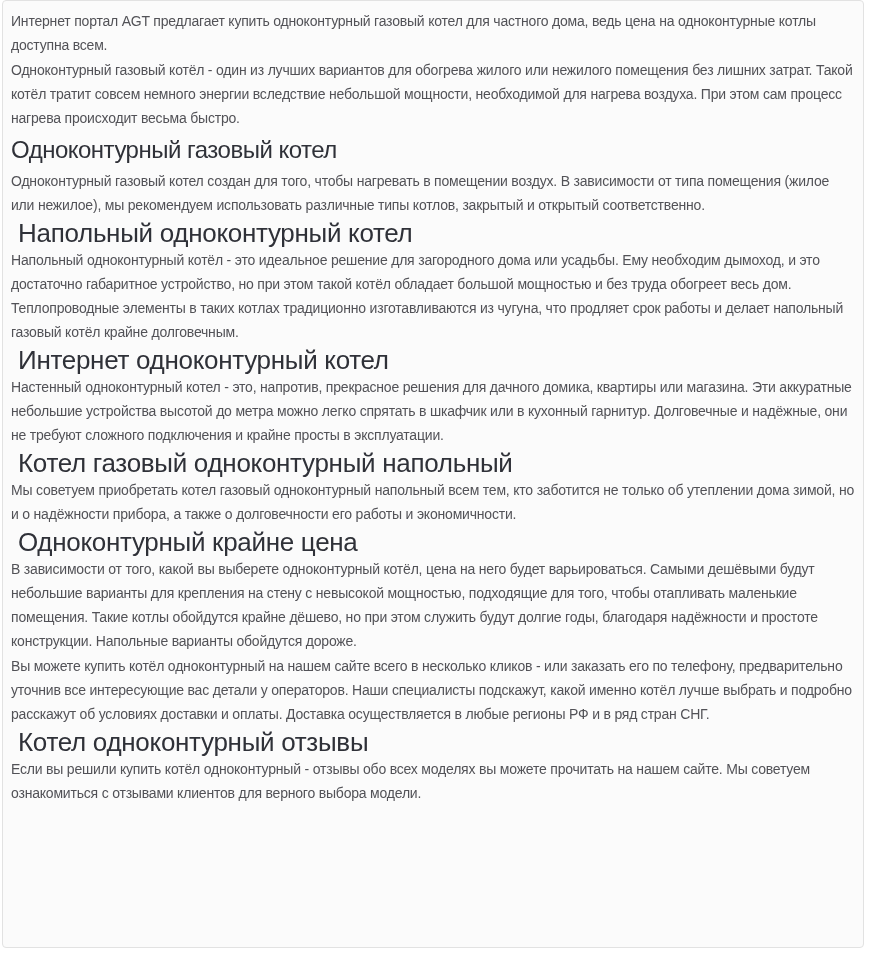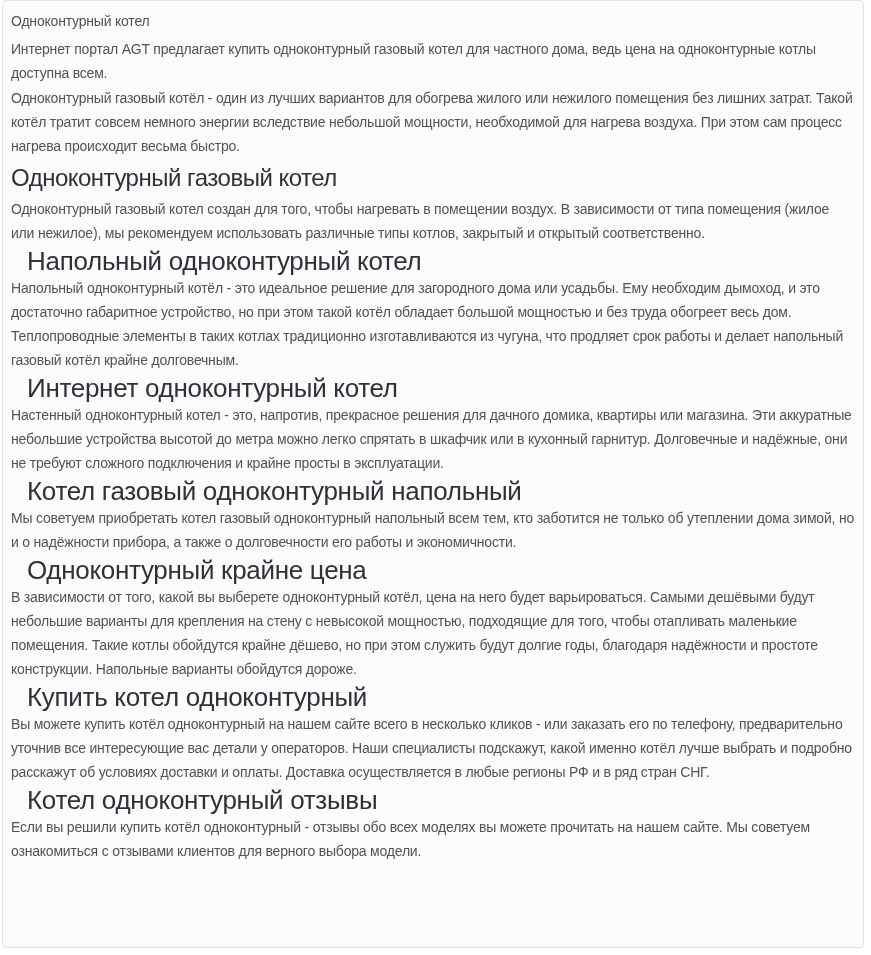--- a/index.html
+++ b/index.html
@@ -33,34 +33,33 @@
   }
   h1 {
     margin: 2px 0 1px;
     font-size: 24px;
     line-height: 36px;
     font-weight: 400;
     letter-spacing: -0.5px;
     color: #2f3138;
   }
   h2 {
-    margin: 2px 16px 1px;
+    margin: 2px 7px 1px;
     font-size: 26px;
     line-height: 28px;
     font-weight: 400;
     letter-spacing: -0.3px;
     color: #2f3138;
   }
 </style>
 </head>
 <body>
 
 <article class="article-panel">
 
-  <p class="kicker">Одноконтурный котел</p>
 
   <p>Интернет портал AGT предлагает купить одноконтурный газовый котел для частного дома, ведь цена на одноконтурные котлы доступна всем.</p>
 
   <p>Одноконтурный газовый котёл - один из лучших вариантов для обогрева жилого или нежилого помещения без лишних затрат. Такой котёл тратит совсем немного энергии вследствие небольшой мощности, необходимой для нагрева воздуха. При этом сам процесс нагрева происходит весьма быстро.</p>
 
   <h1>Одноконтурный газовый котел</h1>
 
   <p>Одноконтурный газовый котел создан для того, чтобы нагревать в помещении воздух. В зависимости от типа помещения (жилое или нежилое), мы рекомендуем использовать различные типы котлов, закрытый и открытый соответственно.</p>
 
   <section>
@@ -80,21 +79,20 @@
 
   <section>
     <h2>Одноконтурный крайне цена</h2>
     <p>В зависимости от того, какой вы выберете одноконтурный котёл, цена на него будет варьироваться. Самыми дешёвыми будут небольшие варианты для крепления на стену с невысокой мощностью, подходящие для того, чтобы отапливать маленькие помещения. Такие котлы обойдутся крайне дёшево, но при этом служить будут долгие годы, благодаря надёжности и простоте конструкции. Напольные варианты обойдутся дороже.</p>
   </section>
 
   <section>
   </section>
 
   <section>
-    <h2>Купить котел одноконтурный</h2>
     <p>Вы можете купить котёл одноконтурный на нашем сайте всего в несколько кликов - или заказать его по телефону, предварительно уточнив все интересующие вас детали у операторов. Наши специалисты подскажут, какой именно котёл лучше выбрать и подробно расскажут об условиях доставки и оплаты. Доставка осуществляется в любые регионы РФ и в ряд стран СНГ.</p>
   </section>
 
   <section>
     <h2>Котел одноконтурный отзывы</h2>
     <p>Если вы решили купить котёл одноконтурный - отзывы обо всех моделях вы можете прочитать на нашем сайте. Мы советуем ознакомиться с отзывами клиентов для верного выбора модели.</p>
   </section>
 
 </article>
 

